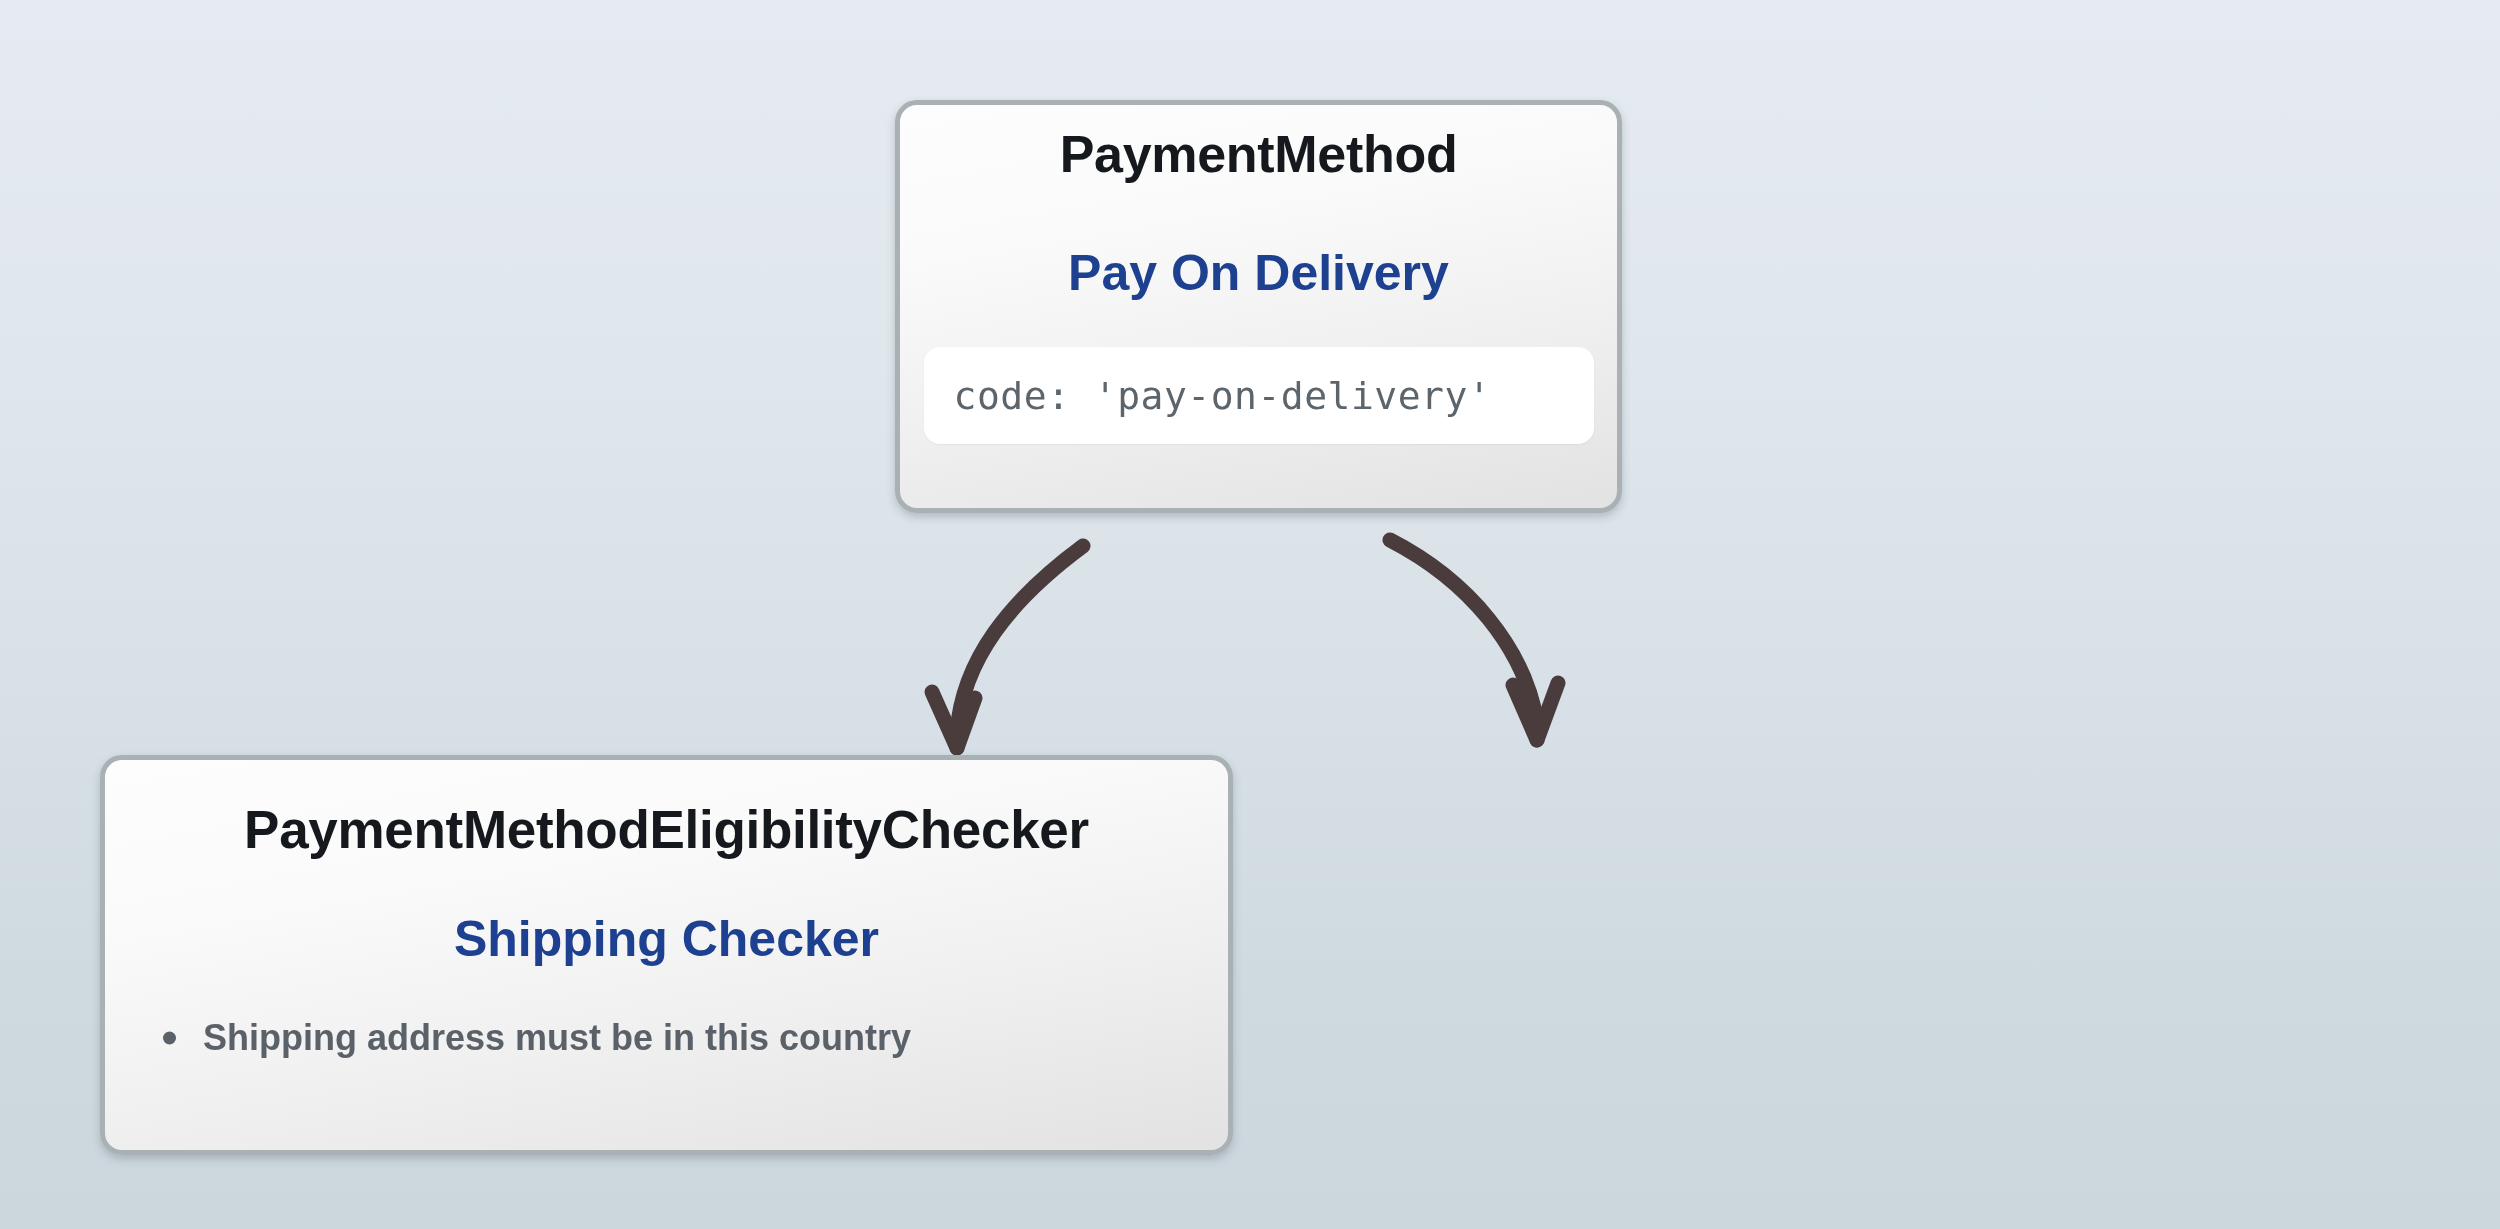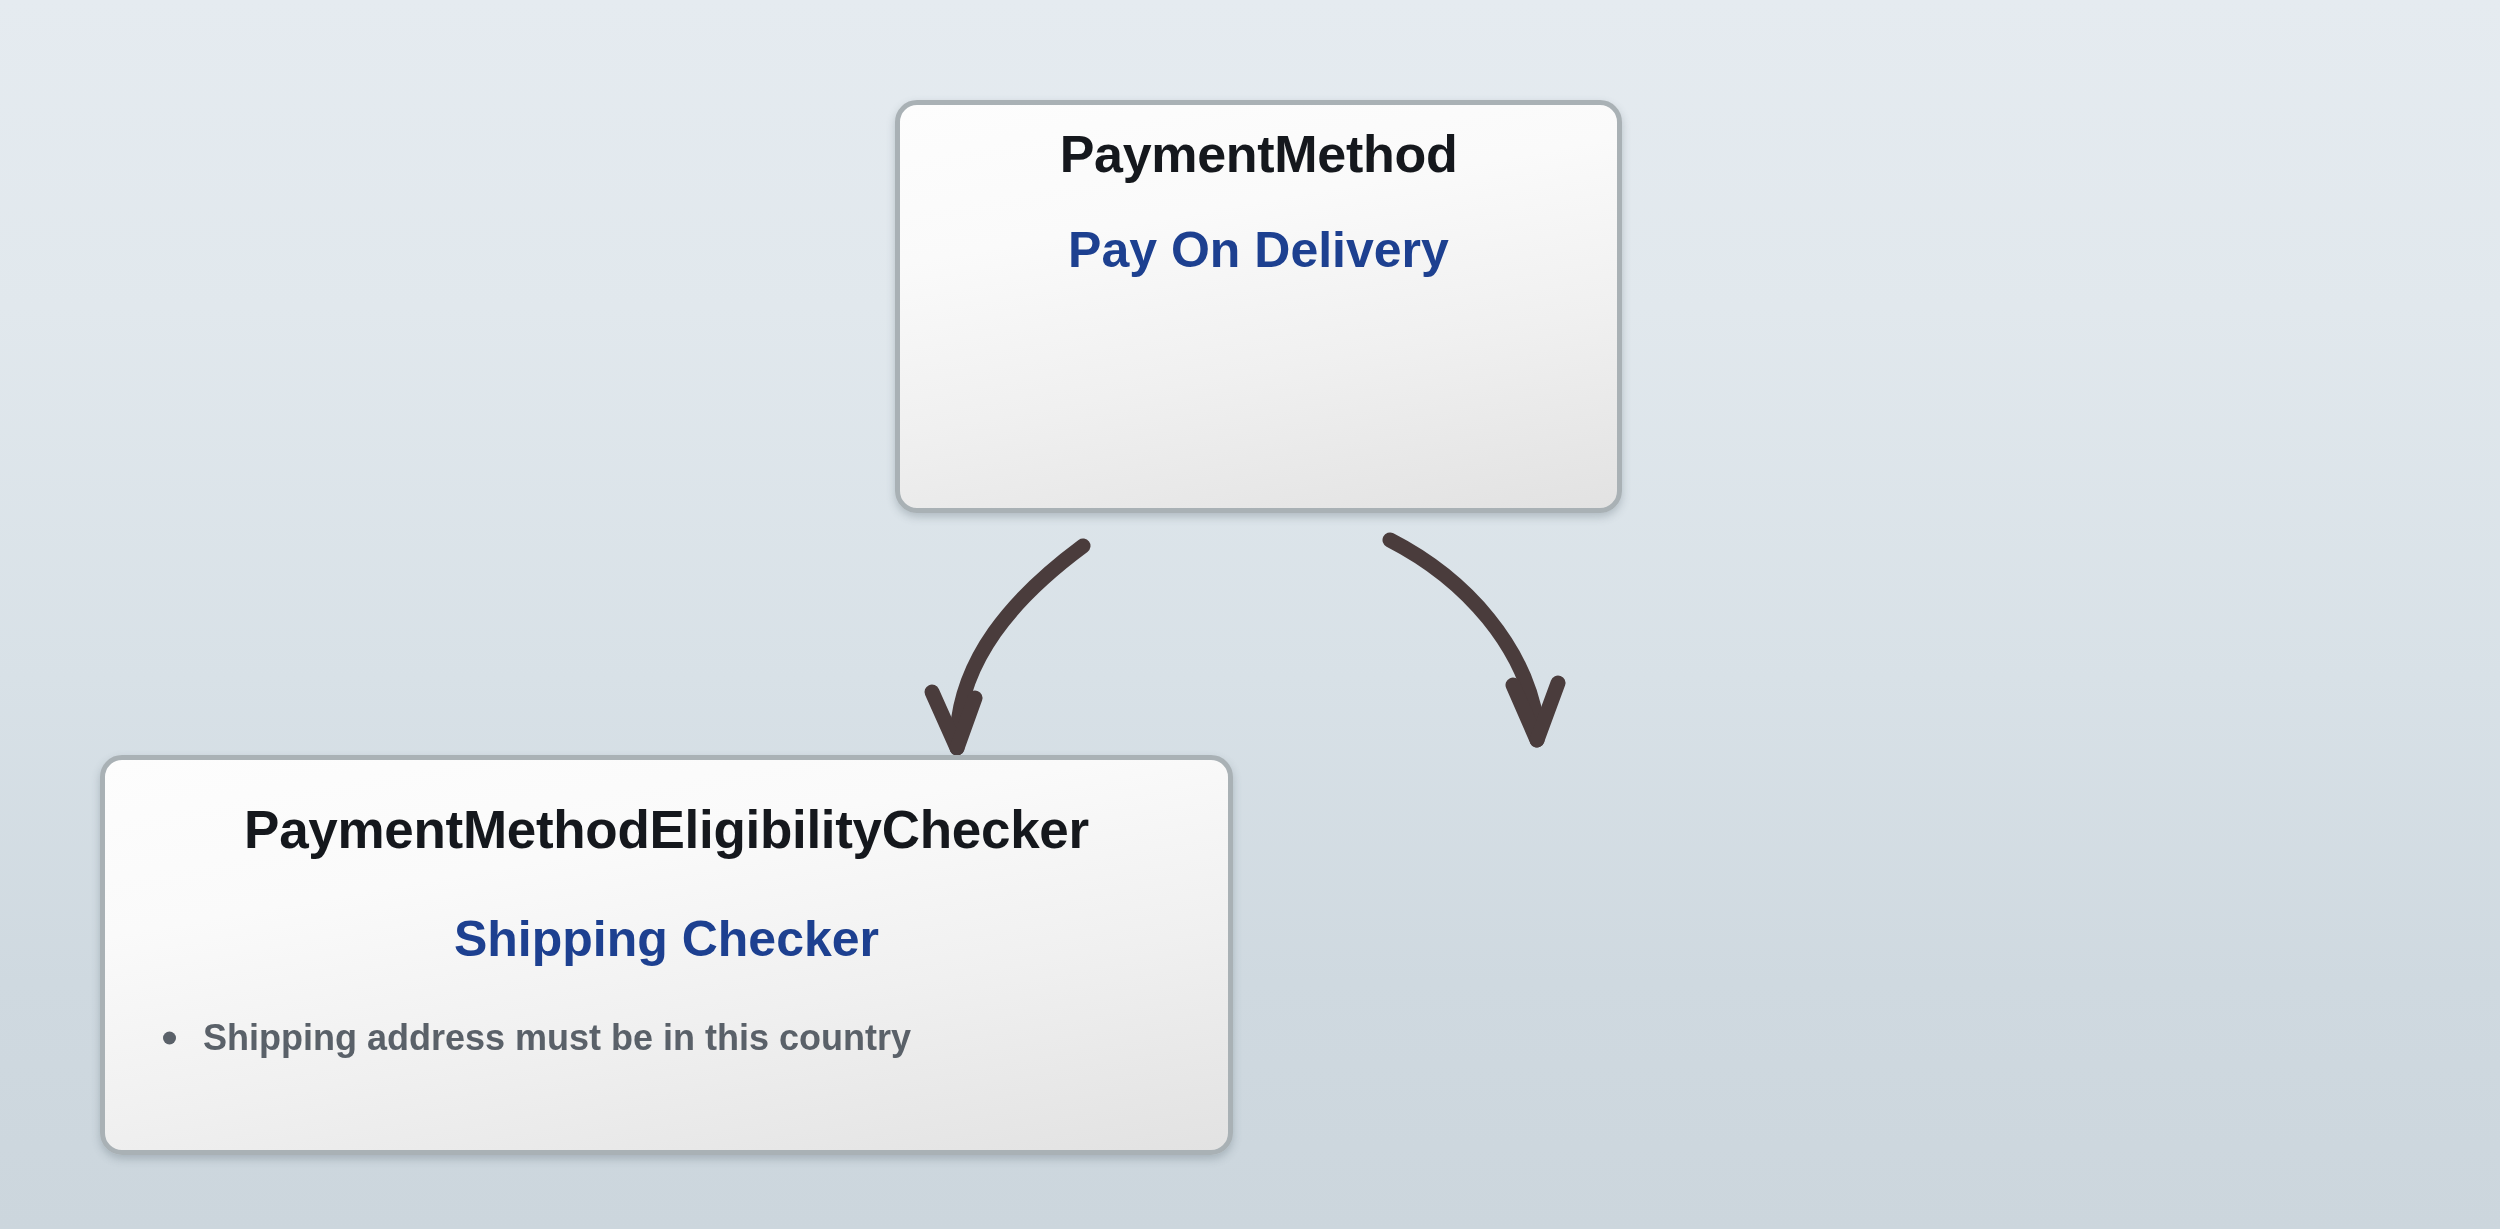--- a/index.html
+++ b/index.html
@@ -99,21 +99,21 @@
 
   
   #node-payment-method {
     left: 895px;
     top: 100px;
     width: 727px;
     height: 413px;
     padding: 8px 32px 0 32px;
   }
   #node-payment-method .node-title { font-size: 52px; margin-top: 14px; }
-  #node-payment-method .node-subtitle { font-size: 50px; margin-top: 42px; }
+  #node-payment-method .node-subtitle { font-size: 50px; margin-top: 65px; }
   #node-payment-method .code-box {
     margin-top: 48px;
     width: 670px;
     height: 97px;
     padding-left: 30px;
     font-size: 38px;
     letter-spacing: 0.5px;
   }
 
   #node-eligibility-checker {
@@ -155,20 +155,23 @@
     <g>
       <path d="M 1390 540 C 1468 580, 1525 648, 1537 723" stroke="#4a3c3c" stroke-width="15" stroke-linecap="round" fill="none"></path>
       <path d="M 1537 740 L 1513 685" stroke="#4a3c3c" stroke-width="15" stroke-linecap="round" fill="none"></path>
       <path d="M 1537 740 L 1558 683" stroke="#4a3c3c" stroke-width="15" stroke-linecap="round" fill="none"></path>
     </g>
   </svg>
 
   <div class="node" id="node-payment-method">
     <div class="node-title">PaymentMethod</div>
     <div class="node-subtitle">Pay On Delivery</div>
+    <div class="code-box">
+      <span>code: 'pay-on-delivery'</span>
+    </div>
   </div>
 
   <div class="node" id="node-eligibility-checker">
     <div class="node-title">PaymentMethodEligibilityChecker</div>
     <div class="node-subtitle">Shipping Checker</div>
     <ul class="bullet-list">
       <li class="bullet-item">
         <span class="bullet-dot"></span>
         <span>Shipping address must be in this country</span>
       </li>

